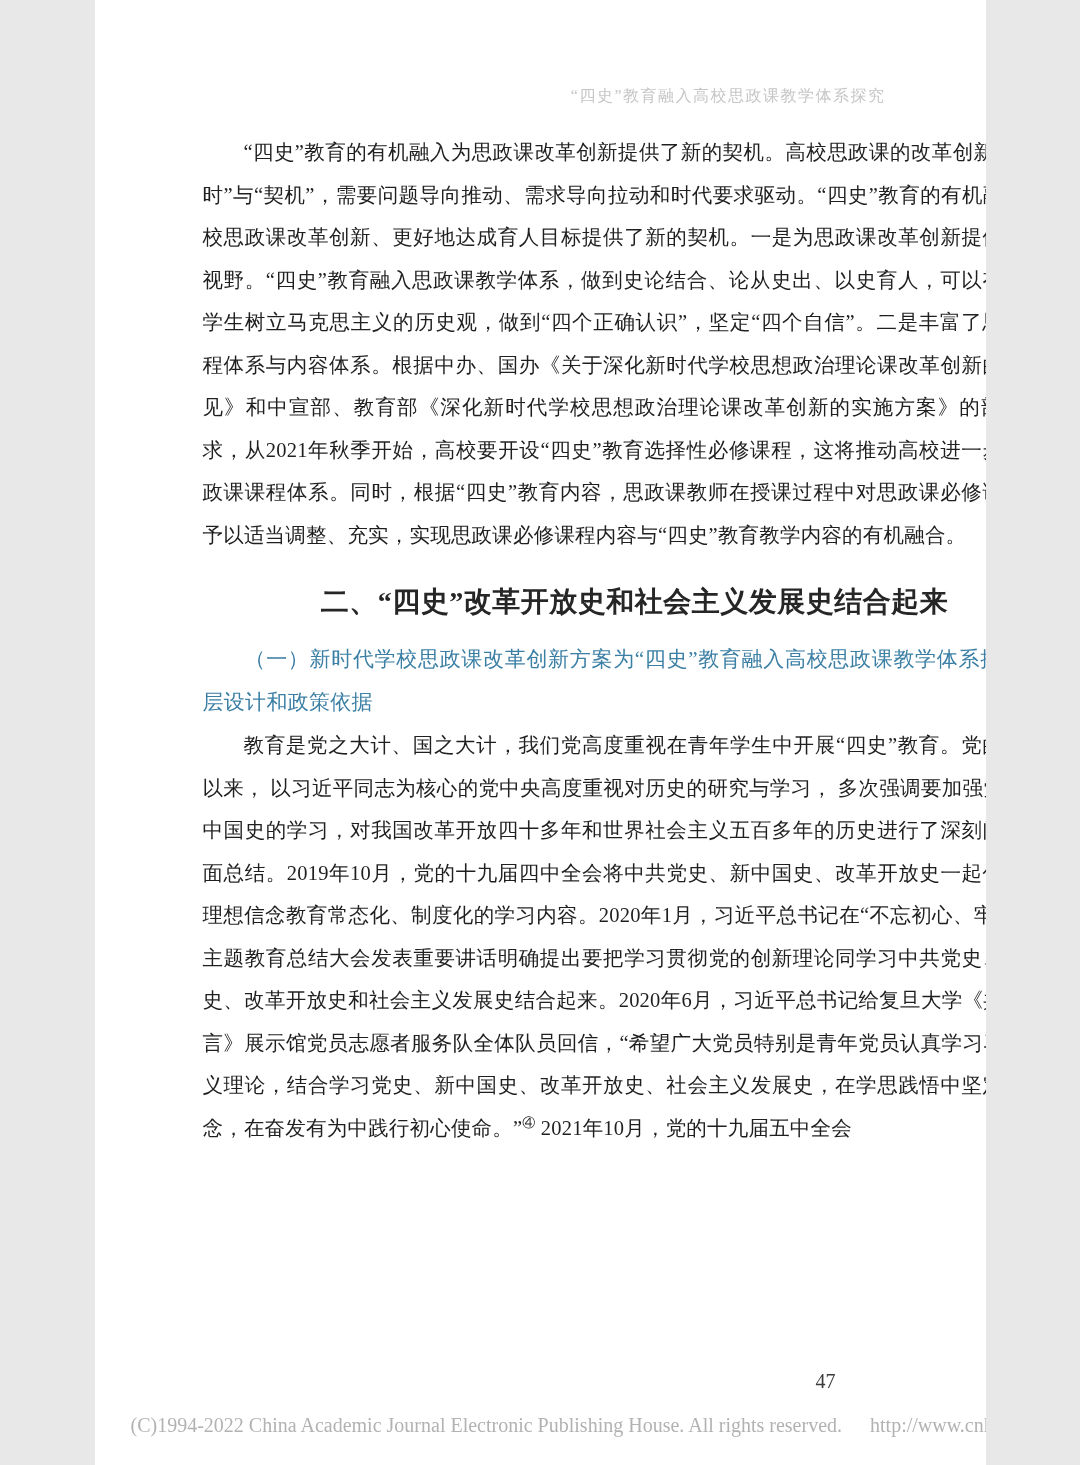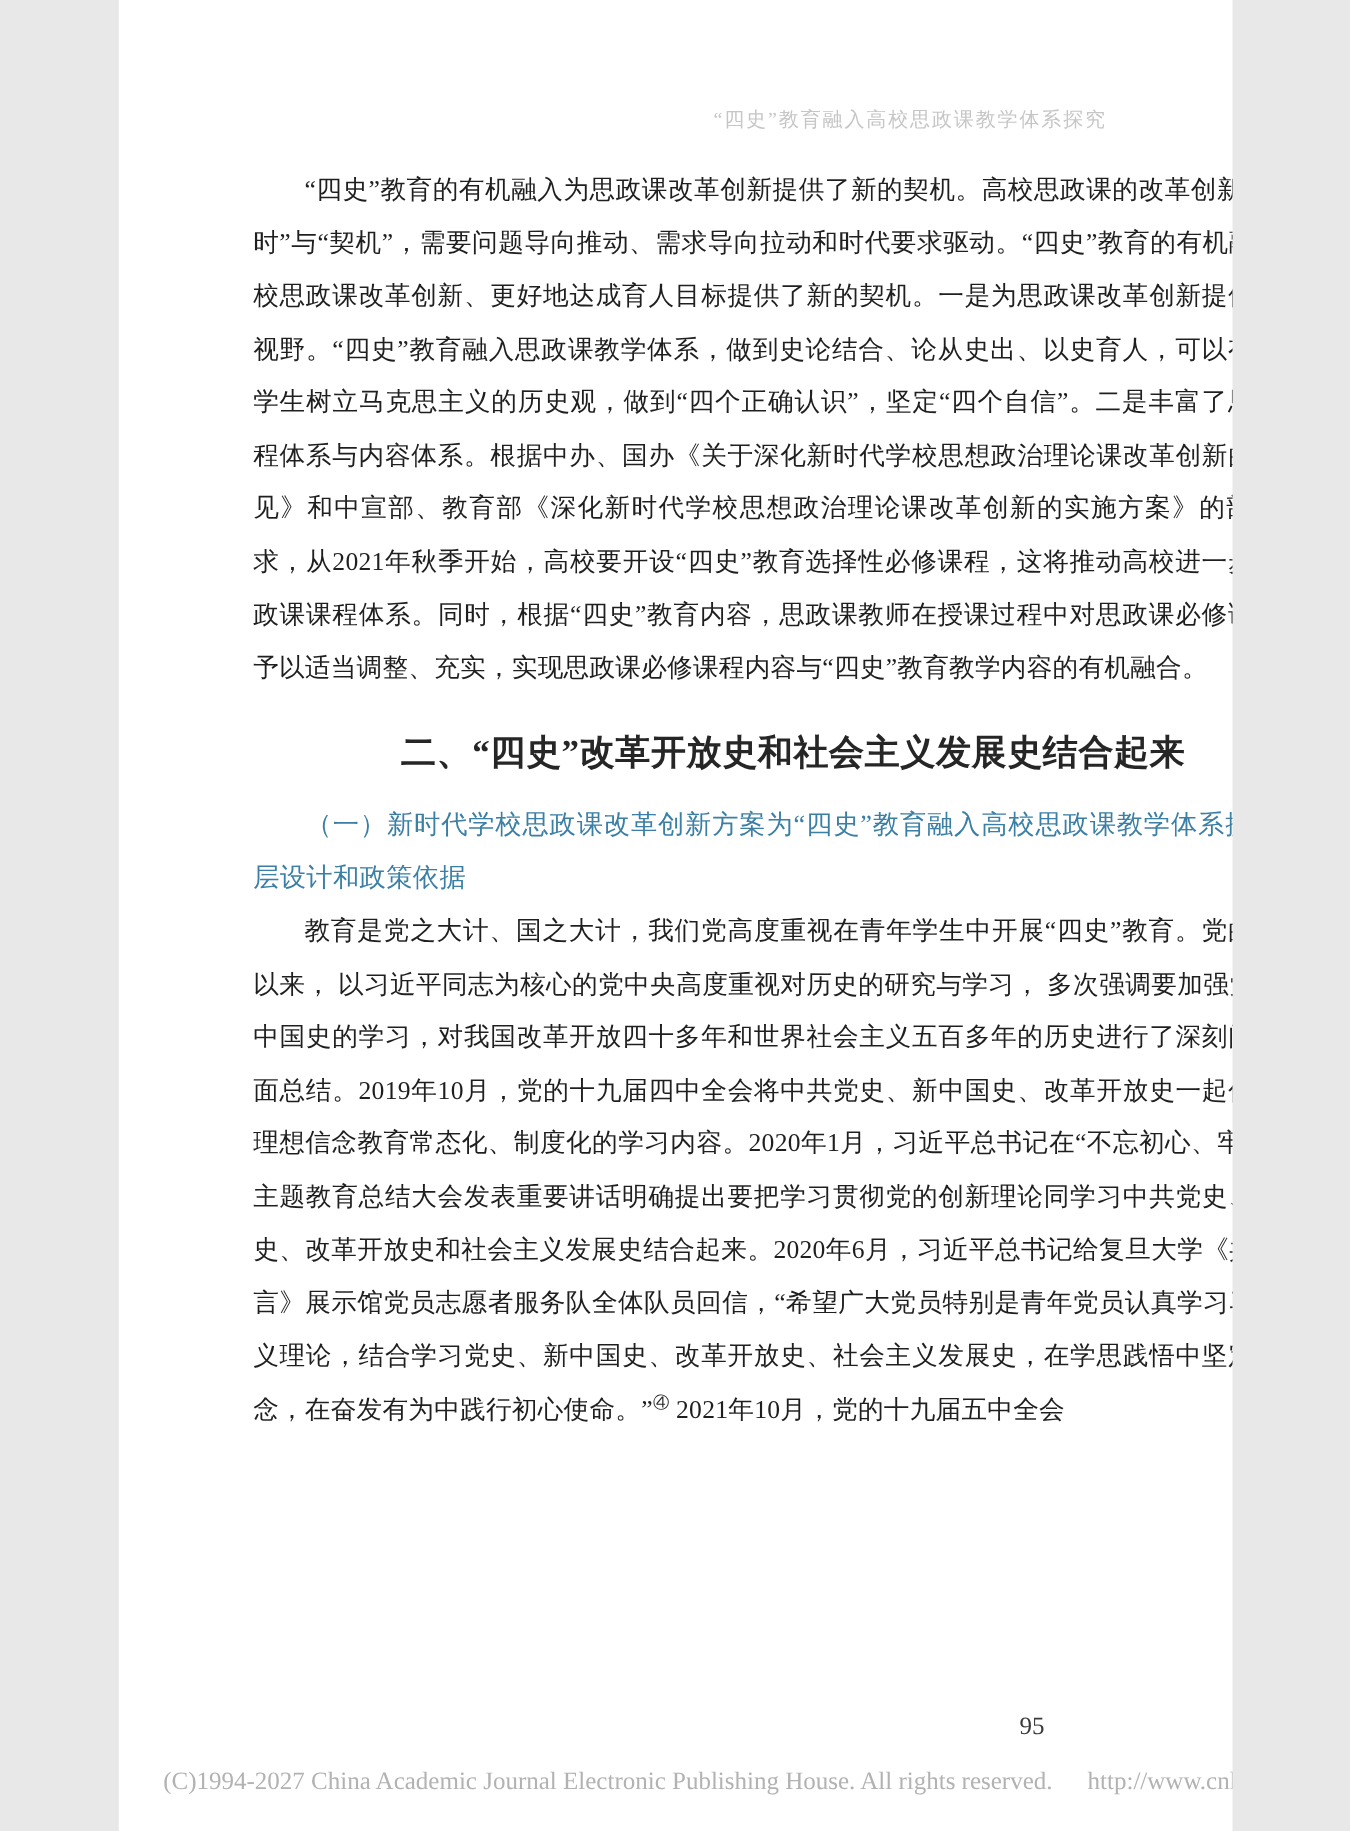--- a/index.html
+++ b/index.html
@@ -103,20 +103,20 @@
     <p class="body-para indent">“四史”教育的有机融入为思政课改革创新提供了新的契机。高校思政课的改革创新需要“适时”与“契机”，需要问题导向推动、需求导向拉动和时代要求驱动。“四史”教育的有机融入为高校思政课改革创新、更好地达成育人目标提供了新的契机。一是为思政课改革创新提供了新的视野。“四史”教育融入思政课教学体系，做到史论结合、论从史出、以史育人，可以有效帮助学生树立马克思主义的历史观，做到“四个正确认识”，坚定“四个自信”。二是丰富了思政课课程体系与内容体系。根据中办、国办《关于深化新时代学校思想政治理论课改革创新的若干意见》和中宣部、教育部《深化新时代学校思想政治理论课改革创新的实施方案》的部署与要求，从2021年秋季开始，高校要开设“四史”教育选择性必修课程，这将推动高校进一步完善思政课课程体系。同时，根据“四史”教育内容，思政课教师在授课过程中对思政课必修课程内容予以适当调整、充实，实现思政课必修课程内容与“四史”教育教学内容的有机融合。</p>
 
     <h2 class="section-heading">二、“四史”改革开放史和社会主义发展史结合起来</h2>
 
     <h3 class="subsection-heading">（一）新时代学校思政课改革创新方案为“四史”教育融入高校思政课教学体系提供了顶层设计和政策依据</h3>
 
     <p class="body-para indent"><span>教育是党之大计、国之大计，我们党高度重视在青年学生中开展“四史”教育。党的十八大以来， 以习近平同志为核心的党中央高度重视对历史的研究与学习， 多次强调要加强党史、新中国史的学习，对我国改革开放四十多年和世界社会主义五百多年的历史进行了深刻阐述和全面总结。2019年10月，党的十九届四中全会将中共党史、新中国史、改革开放史一起作为推动理想信念教育常态化、制度化的学习内容。2020年1月，习近平总书记在“不忘初心、牢记使命” 主题教育总结大会发表重要讲话明确提出要把学习贯彻党的创新理论同学习中共党史、新中国史、改革开放史和社会主义发展史结合起来。2020年6月，习近平总书记给复旦大学《共产党宣言》展示馆党员志愿者服务队全体队员回信，“希望广大党员特别是青年党员认真学习马克思主义理论，结合学习党史、新中国史、改革开放史、社会主义发展史，在学思践悟中坚定理想信念，在奋发有为中践行初心使命。”</span><sup class="footnote-sup">④</sup><span> 2021年10月，党的十九届五中全会</span></p>
 
   </div>
 
-  <div class="page-number">95</div>
+  <div class="page-number">47</div>
 
   <div class="footer">
-    <span class="footer-copyright">(C)1994-2027 China Academic Journal Electronic Publishing House. All rights reserved.</span>
+    <span class="footer-copyright">(C)1994-2022 China Academic Journal Electronic Publishing House. All rights reserved.</span>
     <span class="footer-url">http://www.cnki.net</span>
   </div>
 
 </div>
 
 </body></html>

